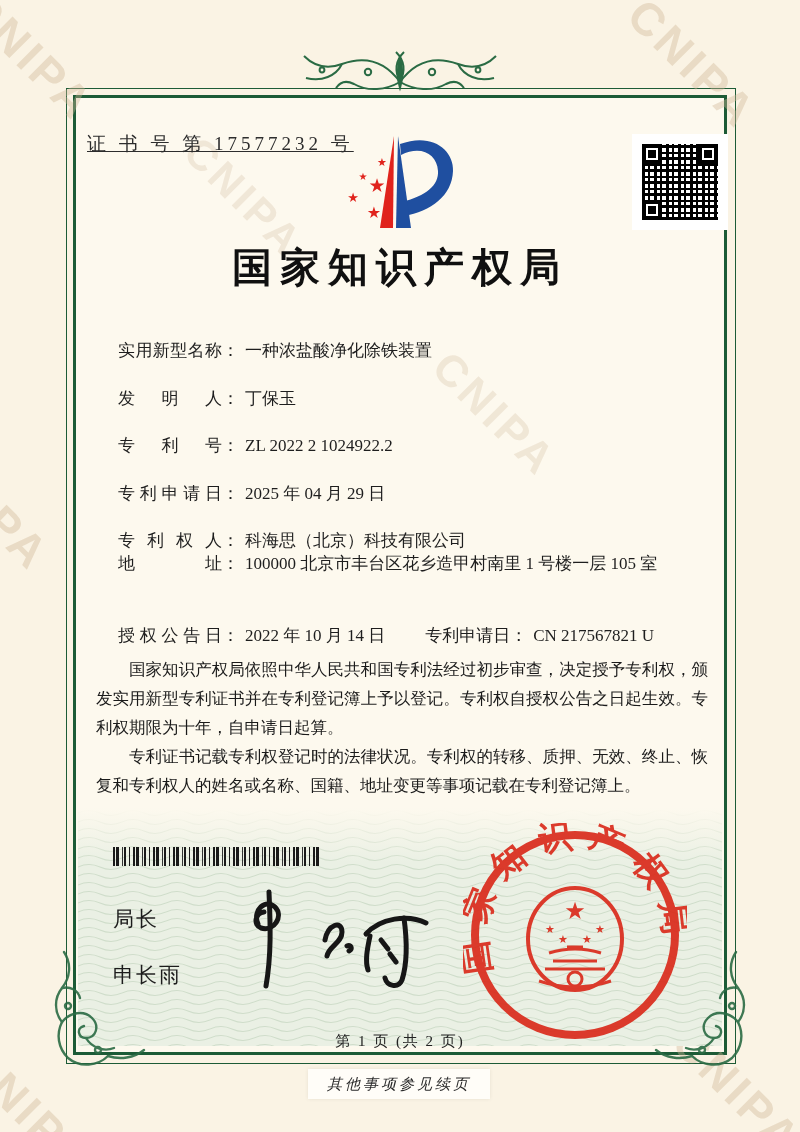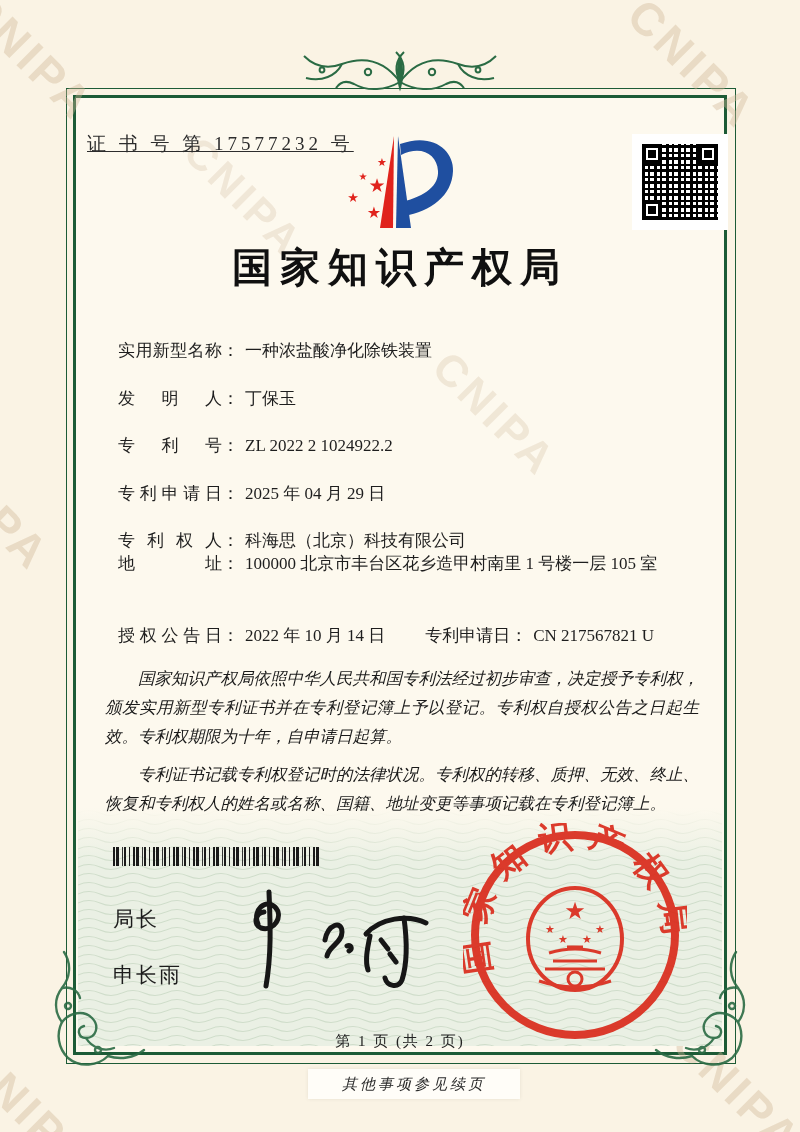--- a/index.html
+++ b/index.html
@@ -22,32 +22,32 @@
   
   .certno{position:absolute;left:87px;top:131px;font-size:19px;letter-spacing:4px;color:#2d2d2d;z-index:2;text-decoration:underline;}
   .title{position:absolute;left:0;top:240px;width:800px;text-align:center;font-size:40px;
       font-weight:bold;letter-spacing:8px;color:#101010;z-index:2;}
   .row{position:absolute;left:112px;width:600px;font-size:17px;color:#1e1e1e;z-index:2;white-space:nowrap;}
   .lbl{display:inline-block;width:104px;text-align:justify;text-align-last:justify;vertical-align:top;margin-left:6px;}
   .col{display:inline-block;margin-right:6px;}
   .pair2{margin-left:40px;}
   .paras{position:absolute;left:96px;top:655px;width:612px;font-size:16.5px;line-height:29px;
       text-align:justify;color:#1a1a1a;z-index:2;}
-  .paras p{margin:9px;text-indent:2em;font-style:italic;}
+  .paras p{margin:0;text-indent:2em;}
   
   .barcode{position:absolute;left:113px;top:847px;width:206px;height:19px;z-index:2;
      background:repeating-linear-gradient(90deg,
        #1a1a1a 0 2px,rgba(0,0,0,0) 2px 3px,#1a1a1a 3px 6px,rgba(0,0,0,0) 6px 9px,
        #333 9px 10px,rgba(0,0,0,0) 10px 11px,#1a1a1a 11px 13px,rgba(0,0,0,0) 13px 16px,
        #1a1a1a 16px 17px,rgba(0,0,0,0) 17px 20px);}
   .director{position:absolute;left:113px;font-family:"Liberation Sans","DejaVu Sans",sans-serif;
       font-size:21px;color:#1c1c1c;z-index:2;letter-spacing:2px;}
   .pagenote{position:absolute;left:100px;top:1032px;width:600px;text-align:center;
       font-size:15px;color:#222;letter-spacing:2px;z-index:2;}
-  .contbox{position:absolute;left:308px;top:1069px;width:212px;height:30px;background:#fffdf8;
+  .contbox{position:absolute;left:308px;top:1069px;width:182px;height:30px;background:#fffdf8;
       box-shadow:0 0 4px rgba(0,0,0,0.08);text-align:center;line-height:30px;font-size:15px;
       letter-spacing:3px;color:#2a2a2a;font-style:italic;z-index:2;}
   
   .qrbox{position:absolute;left:632px;top:134px;width:96px;height:96px;background:#fff;z-index:2;}
   .qr{position:absolute;left:10px;top:10px;width:76px;height:76px;
      background:
       repeating-linear-gradient(0deg,#000 0 3px,rgba(0,0,0,0) 3px 6px,#000 6px 8px,rgba(0,0,0,0) 8px 12px),
       repeating-linear-gradient(90deg,#000 0 3px,#fff 3px 6px,#000 6px 8px,#fff 8px 12px);}
   .finder{position:absolute;width:12px;height:12px;background:#fff;border:4px solid #000;}
   .finder::after{content:"";position:absolute;inset:2px;background:#000;}

